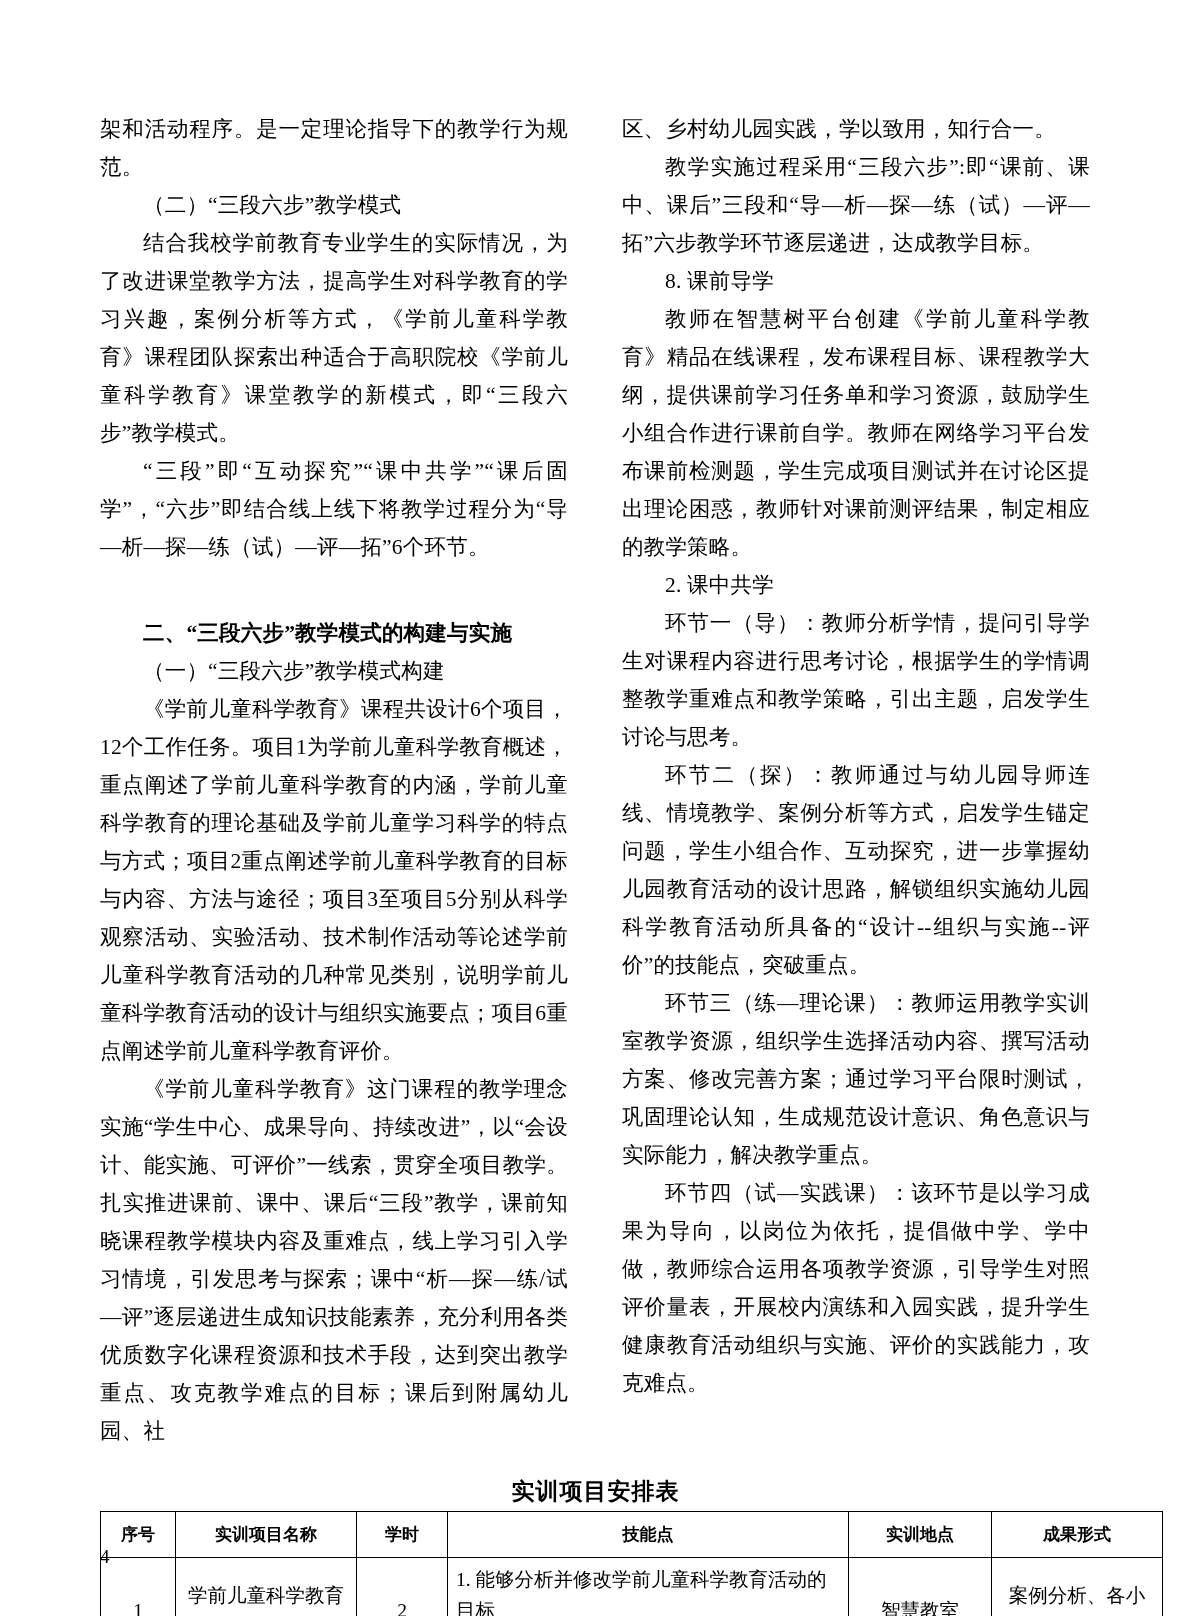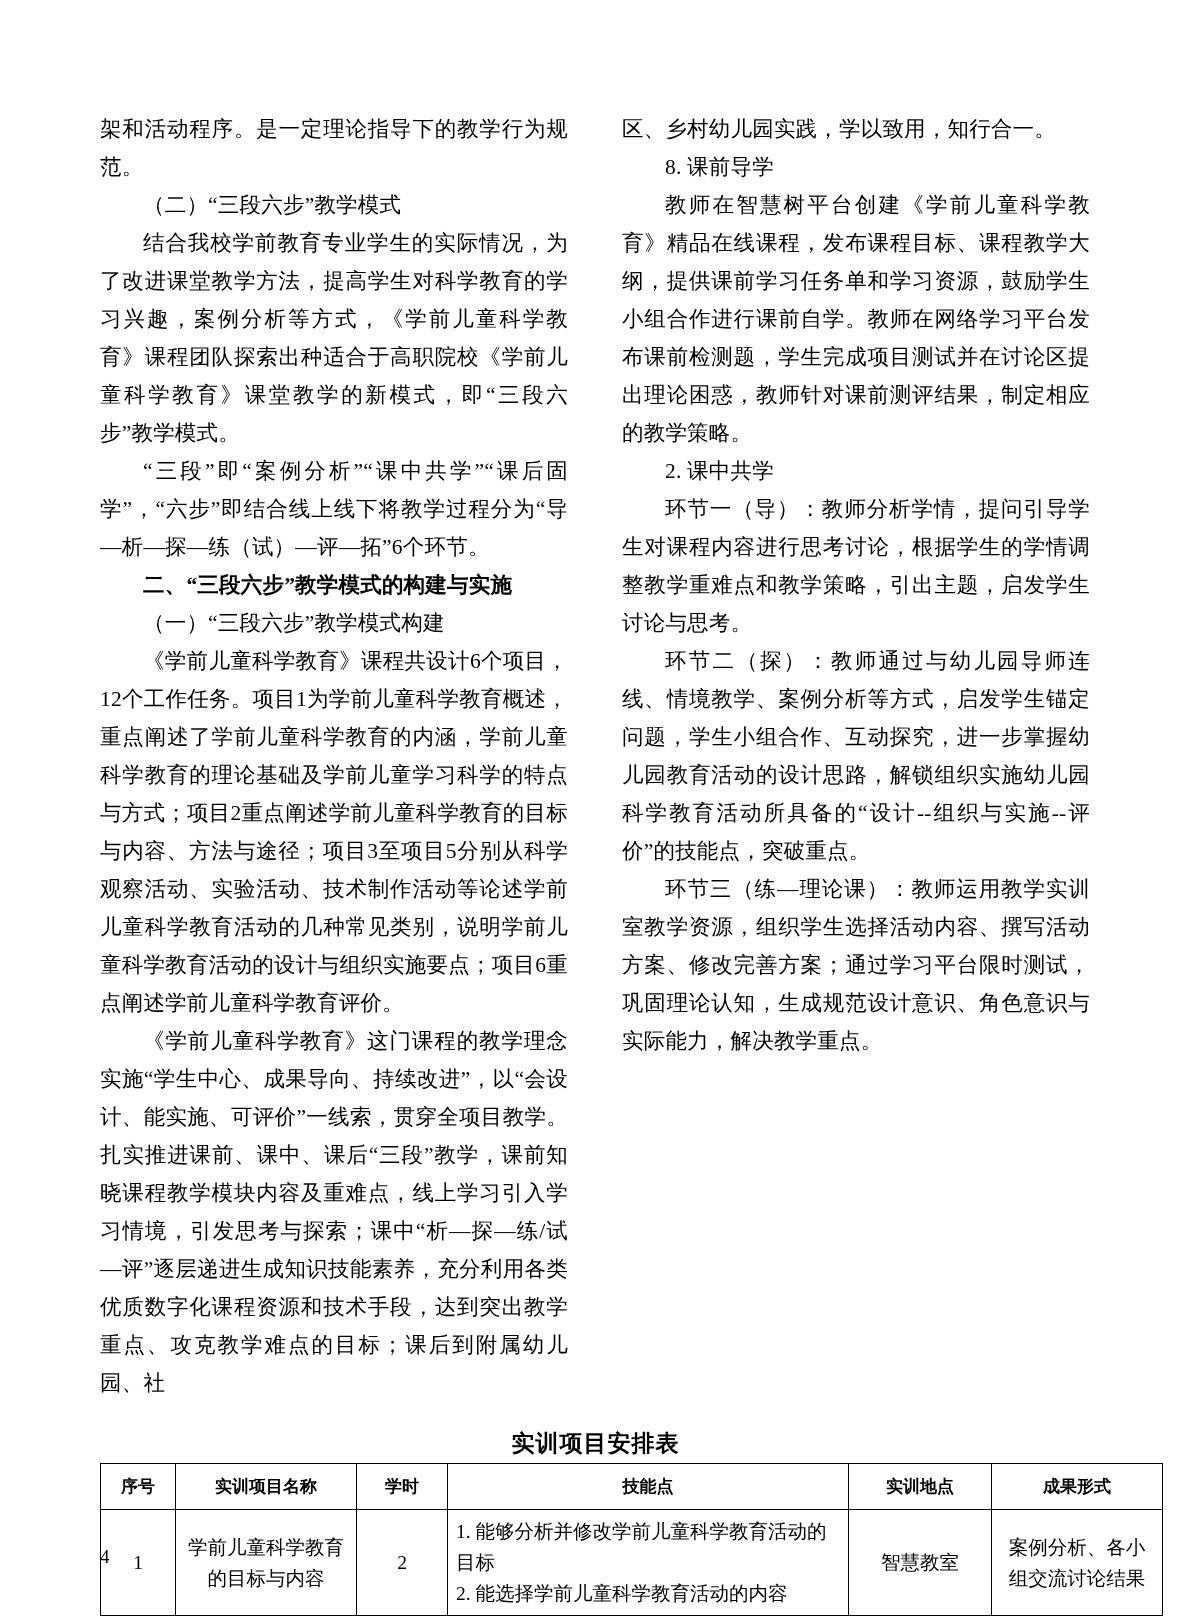--- a/index.html
+++ b/index.html
@@ -39,20 +39,21 @@
     line-height: 38px;
     text-align: justify;
     text-justify: inter-ideograph;
     letter-spacing: 0.2px;
   }
   p.ind {
     text-indent: 2em;
   }
   p.bold {
     font-weight: bold;
+    margin-top: 48px;
   }
   .table-title {
     text-align: center;
     font-size: 23px;
     font-weight: bold;
     margin-top: 26px;
     margin-bottom: 4px;
     letter-spacing: 1px;
   }
   table.schedule {
@@ -93,35 +94,37 @@
 <body>
 
 <div class="page">
 
   <div class="columns">
 
     <div class="col">
       <p>架和活动程序。是一定理论指导下的教学行为规范。</p>
       <p class="ind">（二）“三段六步”教学模式</p>
       <p class="ind">结合我校学前教育专业学生的实际情况，为了改进课堂教学方法，提高学生对科学教育的学习兴趣，案例分析等方式，《学前儿童科学教育》课程团队探索出种适合于高职院校《学前儿童科学教育》课堂教学的新模式，即“三段六步”教学模式。</p>
-      <p class="ind">“三段”即“案例分析”“课中共学”“课后固学”，“六步”即结合线上线下将教学过程分为“导—析—探—练（试）—评—拓”6个环节。</p>
+      <p class="ind">“三段”即“互动探究”“课中共学”“课后固学”，“六步”即结合线上线下将教学过程分为“导—析—探—练（试）—评—拓”6个环节。</p>
       <p class="ind bold">二、“三段六步”教学模式的构建与实施</p>
       <p class="ind">（一）“三段六步”教学模式构建</p>
       <p class="ind">《学前儿童科学教育》课程共设计6个项目，12个工作任务。项目1为学前儿童科学教育概述，重点阐述了学前儿童科学教育的内涵，学前儿童科学教育的理论基础及学前儿童学习科学的特点与方式；项目2重点阐述学前儿童科学教育的目标与内容、方法与途径；项目3至项目5分别从科学观察活动、实验活动、技术制作活动等论述学前儿童科学教育活动的几种常见类别，说明学前儿童科学教育活动的设计与组织实施要点；项目6重点阐述学前儿童科学教育评价。</p>
       <p class="ind">《学前儿童科学教育》这门课程的教学理念实施“学生中心、成果导向、持续改进”，以“会设计、能实施、可评价”一线索，贯穿全项目教学。扎实推进课前、课中、课后“三段”教学，课前知晓课程教学模块内容及重难点，线上学习引入学习情境，引发思考与探索；课中“析—探—练/试—评”逐层递进生成知识技能素养，充分利用各类优质数字化课程资源和技术手段，达到突出教学重点、攻克教学难点的目标；课后到附属幼儿园、社</p>
     </div>
 
     <div class="col">
       <p>区、乡村幼儿园实践，学以致用，知行合一。</p>
+      <p class="ind">教学实施过程采用“三段六步”:即“课前、课中、课后”三段和“导—析—探—练（试）—评—拓”六步教学环节逐层递进，达成教学目标。</p>
       <p class="ind">8. 课前导学</p>
       <p class="ind">教师在智慧树平台创建《学前儿童科学教育》精品在线课程，发布课程目标、课程教学大纲，提供课前学习任务单和学习资源，鼓励学生小组合作进行课前自学。教师在网络学习平台发布课前检测题，学生完成项目测试并在讨论区提出理论困惑，教师针对课前测评结果，制定相应的教学策略。</p>
       <p class="ind">2. 课中共学</p>
       <p class="ind">环节一（导）：教师分析学情，提问引导学生对课程内容进行思考讨论，根据学生的学情调整教学重难点和教学策略，引出主题，启发学生讨论与思考。</p>
       <p class="ind">环节二（探）：教师通过与幼儿园导师连线、情境教学、案例分析等方式，启发学生锚定问题，学生小组合作、互动探究，进一步掌握幼儿园教育活动的设计思路，解锁组织实施幼儿园科学教育活动所具备的“设计--组织与实施--评价”的技能点，突破重点。</p>
       <p class="ind">环节三（练—理论课）：教师运用教学实训室教学资源，组织学生选择活动内容、撰写活动方案、修改完善方案；通过学习平台限时测试，巩固理论认知，生成规范设计意识、角色意识与实际能力，解决教学重点。</p>
+      <p class="ind">环节四（试—实践课）：该环节是以学习成果为导向，以岗位为依托，提倡做中学、学中做，教师综合运用各项教学资源，引导学生对照评价量表，开展校内演练和入园实践，提升学生健康教育活动组织与实施、评价的实践能力，攻克难点。</p>
     </div>
 
   </div>
 
   <div class="table-title">实训项目安排表</div>
 
   <table class="schedule">
     <thead>
       <tr>
         <th class="col-no">序号</th>

